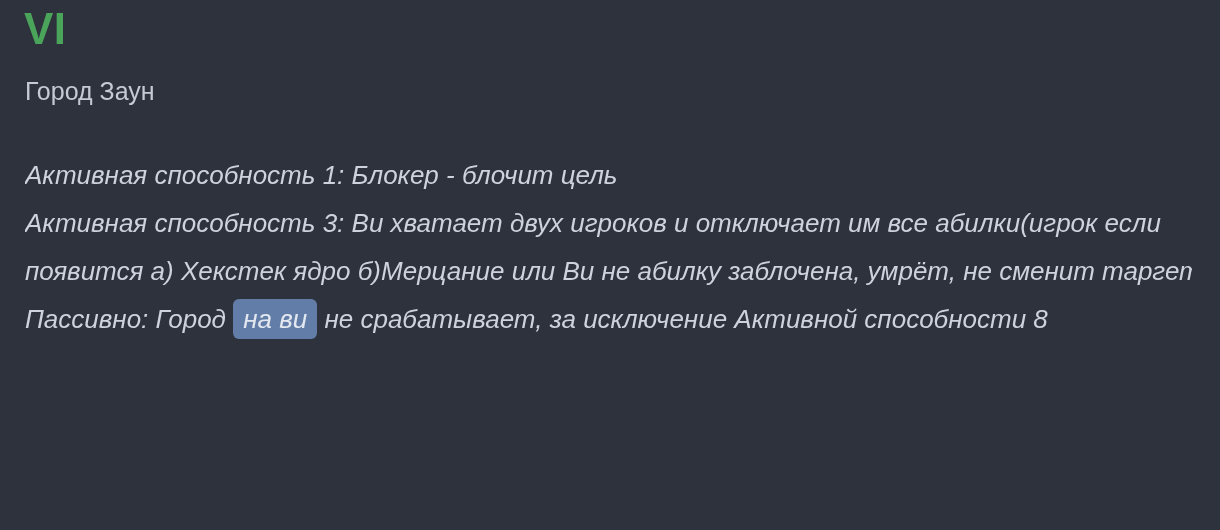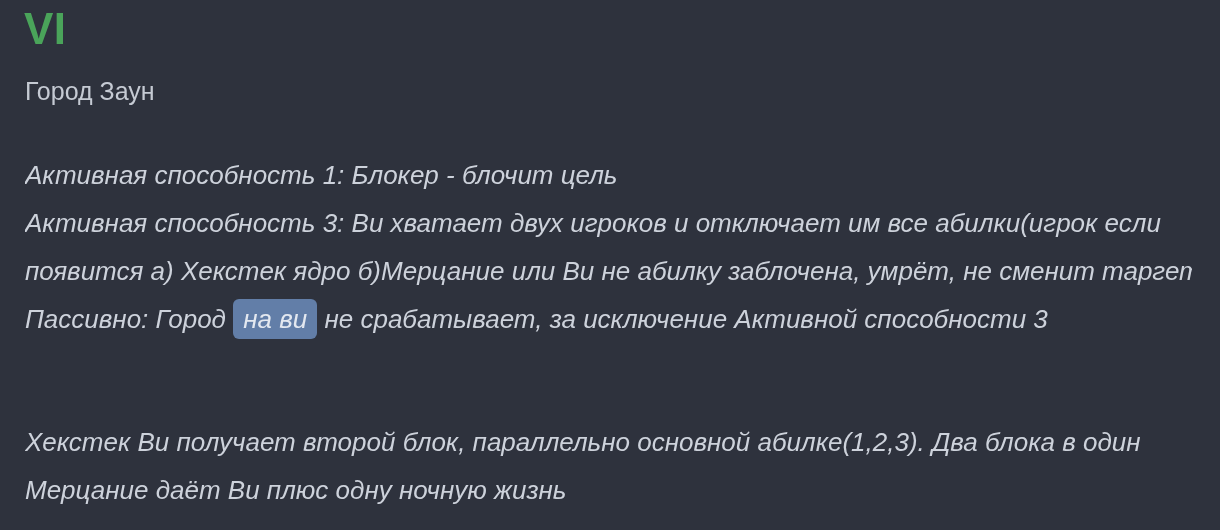--- a/index.html
+++ b/index.html
@@ -60,21 +60,17 @@
 <div class="page">
 
   <h1 class="title">VI</h1>
 
   <div class="subtitle">Город Заун</div>
 
   <div class="para para-abilities">
     <div class="line">Активная способность 1: Блокер - блочит цель</div>
     <div class="line">Активная способность 3: Ви хватает двух игроков и отключает им все абилки(игрок если</div>
     <div class="line">появится а) Хекстек ядро б)Мерцание или Ви не абилку заблочена, умрёт, не сменит таргет</div>
-    <div class="line"><span>Пассивно: Город </span><span class="hl">на ви</span><span> не срабатывает, за исключение Активной способности 3</span></div>
+    <div class="line"><span>Пассивно: Город </span><span class="hl">на ви</span><span> не срабатывает, за исключение Активной способности 8</span></div>
   </div>
 
-  <div class="para para-notes">
-    <div class="line">Хекстек Ви получает второй блок, параллельно основной абилке(1,2,3). Два блока в один</div>
-    <div class="line">Мерцание даёт Ви плюс одну ночную жизнь</div>
-  </div>
 
 </div>
 
 </body></html>

